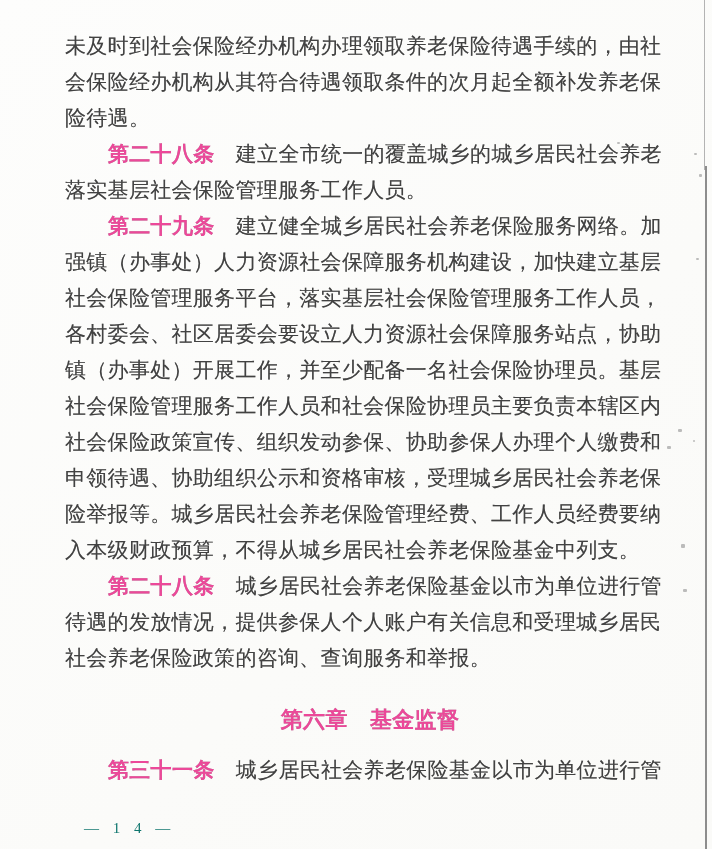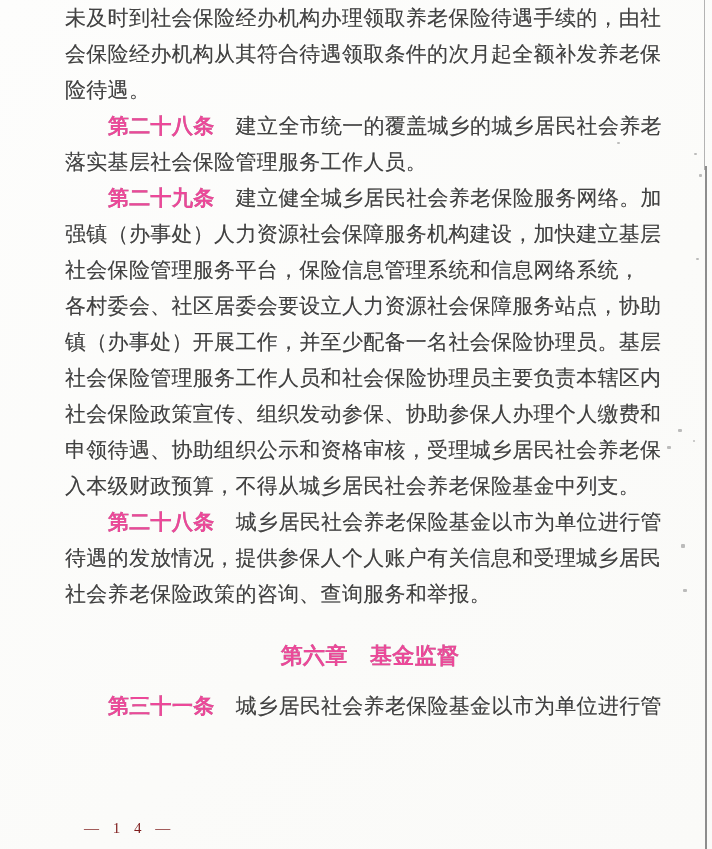--- a/index.html
+++ b/index.html
@@ -14,21 +14,21 @@
     background: linear-gradient(135deg, #fdfdfc 0%, #fbfbf9 60%, #fafaf8 100%);
     font-family: "Liberation Serif", "DejaVu Serif", serif;
   }
   .page {
     position: absolute;
     inset: 0;
   }
   .text-block {
     position: absolute;
     left: 65px;
-    top: 0;
+    top: 28px;
     width: 598px;
     color: #424242;
     text-shadow: 0 0 0.6px rgba(90,90,90,0.55);
   }
   .line {
     height: 36px;
     line-height: 36px;
     font-size: 21px;
     letter-spacing: 0.3px;
     white-space: nowrap;
@@ -48,21 +48,21 @@
   .bold {
     font-weight: 700;
     color: #ec4899;
   }
   .page-number {
     position: absolute;
     left: 84px;
     top: 820px;
     font-size: 15px;
     letter-spacing: 5px;
-    color: #7f1d1d;
+    color: #0f766e;
     white-space: nowrap;
   }
   .edge-line-top {
     position: absolute;
     left: 704px;
     top: 0;
     width: 1px;
     height: 170px;
     background: #b3b3b3;
   }
@@ -96,26 +96,27 @@
 <div class="page">
 
   <div class="text-block">
       <div class="line"><span>未及时到社会保险经办机构办理领取养老保险待遇手续的，由社</span></div>
       <div class="line"><span>会保险经办机构从其符合待遇领取条件的次月起全额补发养老保</span></div>
       <div class="line"><span>险待遇。</span></div>
       <div class="line indent"><span class="bold">第二十八条</span><span>　建立全市统一的覆盖城乡的城乡居民社会养老</span></div>
       <div class="line"><span>落实基层社会保险管理服务工作人员。</span></div>
       <div class="line indent"><span class="bold">第二十九条</span><span>　建立健全城乡居民社会养老保险服务网络。加</span></div>
       <div class="line"><span>强镇（办事处）人力资源社会保障服务机构建设，加快建立基层</span></div>
-      <div class="line"><span>社会保险管理服务平台，保险信息管理系统和信息网络系统，</span></div>
+      <div class="line"><span>社会保险管理服务平台，落实基层社会保险管理服务工作人员，</span></div>
       <div class="line"><span>各村委会、社区居委会要设立人力资源社会保障服务站点，协助</span></div>
       <div class="line"><span>镇（办事处）开展工作，并至少配备一名社会保险协理员。基层</span></div>
       <div class="line"><span>社会保险管理服务工作人员和社会保险协理员主要负责本辖区内</span></div>
       <div class="line"><span>社会保险政策宣传、组织发动参保、协助参保人办理个人缴费和</span></div>
       <div class="line"><span>申领待遇、协助组织公示和资格审核，受理城乡居民社会养老保</span></div>
+      <div class="line"><span>险举报等。城乡居民社会养老保险管理经费、工作人员经费要纳</span></div>
       <div class="line"><span>入本级财政预算，不得从城乡居民社会养老保险基金中列支。</span></div>
       <div class="line indent"><span class="bold">第二十八条</span><span>　城乡居民社会养老保险基金以市为单位进行管</span></div>
       <div class="line"><span>待遇的发放情况，提供参保人个人账户有关信息和受理城乡居民</span></div>
       <div class="line"><span>社会养老保险政策的咨询、查询服务和举报。</span></div>
       <div class="line heading"><span class="bold">第六章　基金监督</span></div>
       <div class="line indent"><span class="bold">第三十一条</span><span>　城乡居民社会养老保险基金以市为单位进行管</span></div>
     </div>
 
   <div class="page-number">— 1 4 —</div>
 

